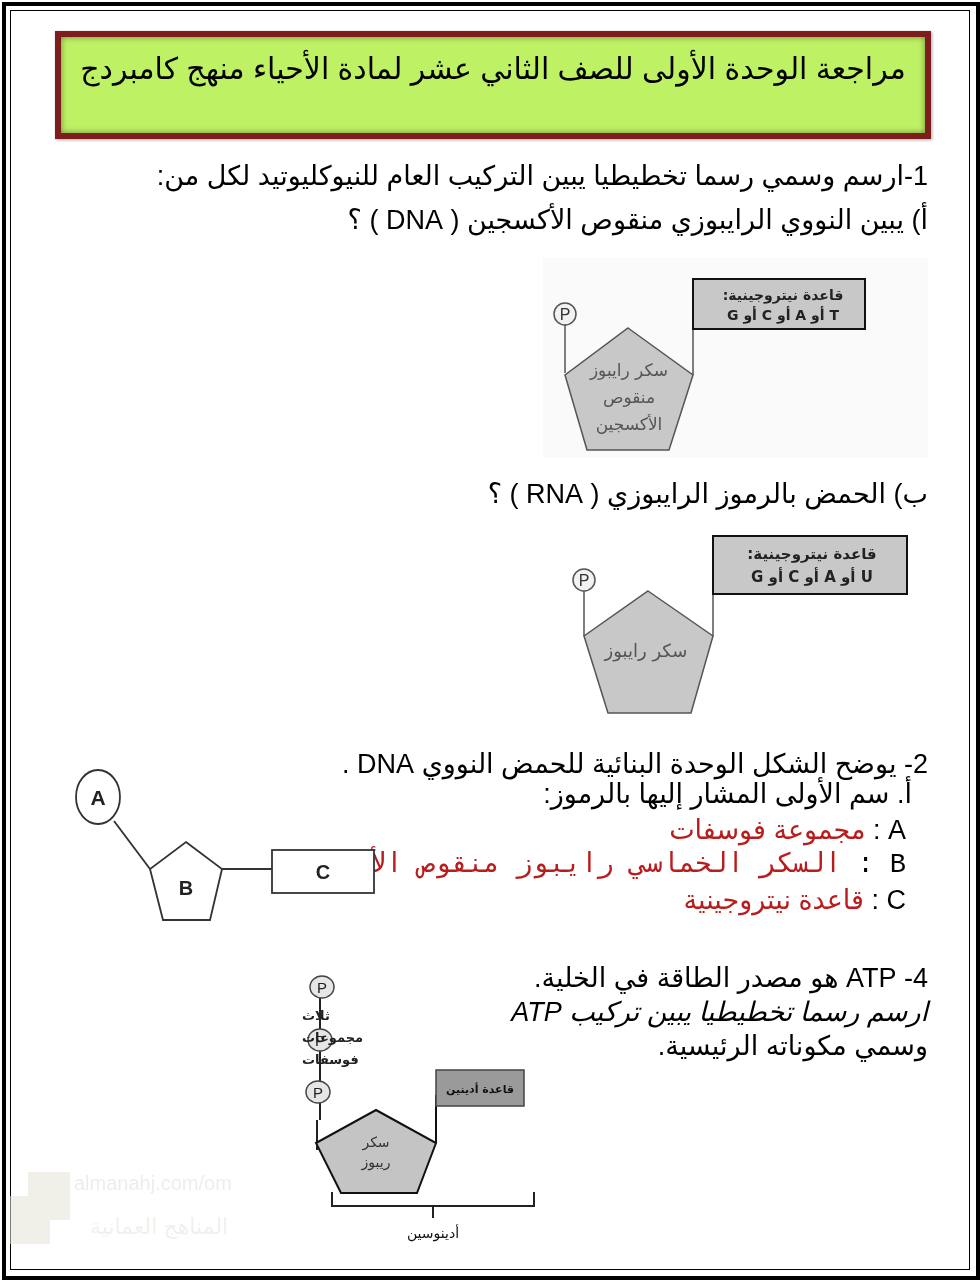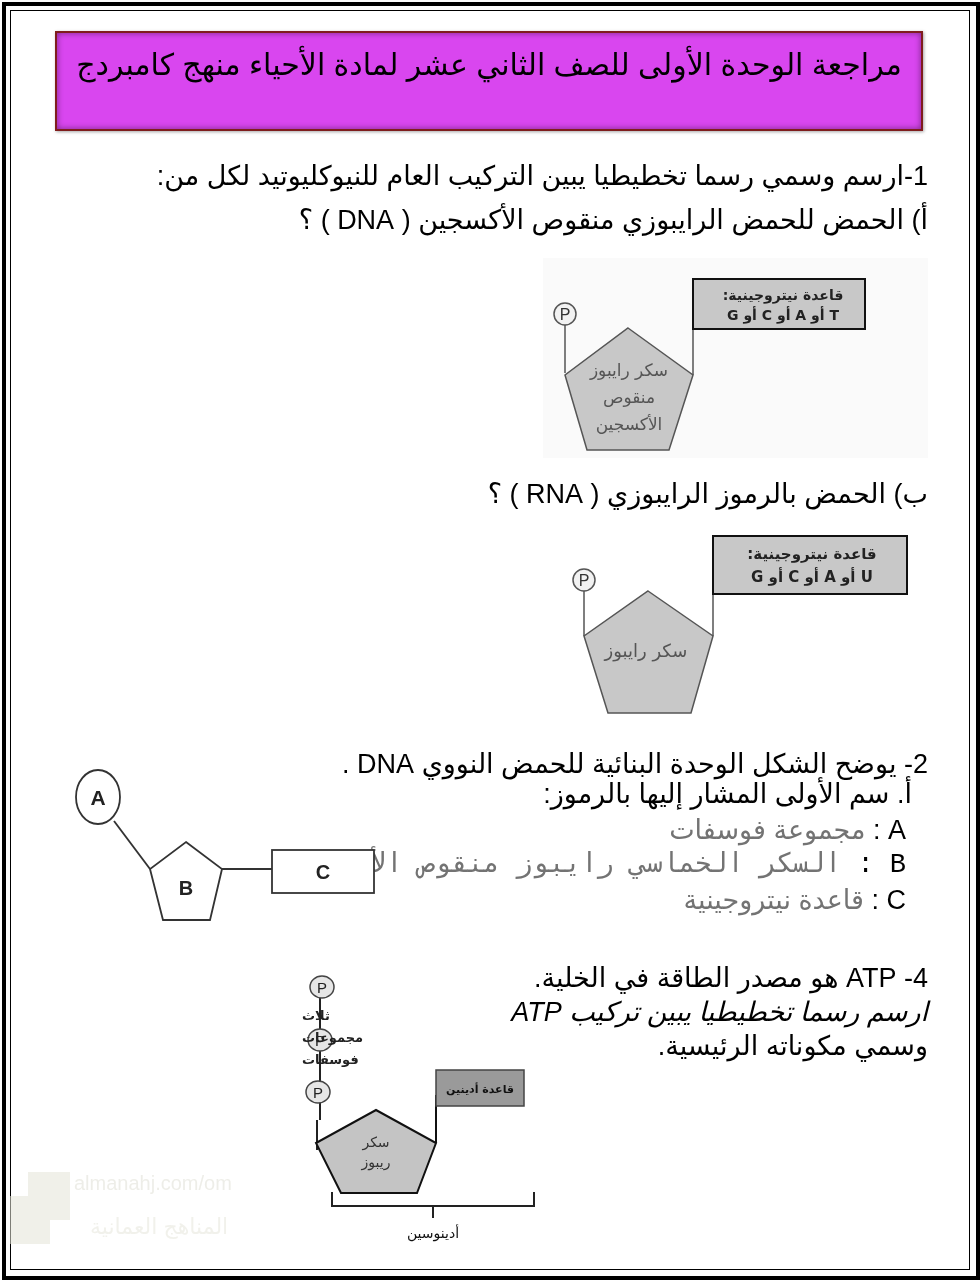--- a/index.html
+++ b/index.html
@@ -10,30 +10,30 @@
   .frame-outer {
     position: absolute; left: 2px; top: 2px; width: 970px; height: 1270px;
     border: 4px solid #000; box-sizing: content-box;
   }
   .frame-inner {
     position: absolute; left: 10px; top: 10px; width: 958px; height: 1258px;
     border: 1.5px solid #000;
   }
   .title-box {
     position: absolute; left: 55px; top: 31px; width: 864px; height: 96px;
-    background: #d946ef; border: 2px solid #7f1d1d;
+    background: #bef264; border: 6px solid #7f1d1d;
     box-shadow: inset 0 0 6px rgba(0,0,0,0.45), 1px 1px 3px rgba(0,0,0,0.35);
   }
   .title-text {
     position: absolute; left: 0; right: 0; top: 14px; text-align: center;
     font-size: 30px; direction: rtl;
   }
   .rtl { direction: rtl; text-align: right; position: absolute; }
   .q { font-size: 27px; line-height: 28px; }
-  .ans { color: #737373; text-align: center; }
+  .ans { color: #b91c1c; text-align: center; }
   .lbl { color: #000; }
   .fig { position: absolute; }
   .fig svg { display: block; }
   .watermark {
     position: absolute; left: 10px; top: 1170px; width: 250px; height: 90px; opacity: 0.55;
   }
   .wm-sq1 { position: absolute; left: 18px; top: 2px; width: 42px; height: 48px; background: #e4e4d8; }
   .wm-sq2 { position: absolute; left: 0; top: 26px; width: 40px; height: 48px; background: #e4e4d8; }
   .wm-url { position: absolute; left: 64px; top: 2px; font-size: 20px; color: #e0e0d6; }
   .wm-ar  { position: absolute; left: 80px; top: 44px; font-size: 22px; color: #e6e6dc; direction: rtl; }
@@ -42,21 +42,21 @@
 <body>
 
 <div class="frame-outer"></div>
 <div class="frame-inner"></div>
 
 <div class="title-box">
   <div class="title-text">مراجعة الوحدة الأولى للصف الثاني عشر لمادة الأحياء منهج كامبردج</div>
 </div>
 
 <div class="rtl q" style="right:52px; top:162px;">1-ارسم وسمي رسما تخطيطيا يبين التركيب العام للنيوكليوتيد لكل من:</div>
-<div class="rtl q" style="right:52px; top:206px;">أ) الحمض للحمض الرايبوزي منقوص الأكسجين ( DNA ) ؟</div>
+<div class="rtl q" style="right:52px; top:206px;">أ) يبين النووي الرايبوزي منقوص الأكسجين ( DNA ) ؟</div>
 
 <div class="fig" style="left:543px; top:258px;">
   <svg width="385" height="200" viewBox="0 0 385 200">
     <rect x="0" y="0" width="385" height="200" fill="#fafafa"></rect>
     <line x1="22" y1="66" x2="22" y2="115" stroke="#555" stroke-width="1.5"></line>
     <circle cx="22" cy="56" r="11" fill="#f2f2f2" stroke="#555" stroke-width="1.5"></circle>
     <text x="22" y="62" text-anchor="middle" font-family="Liberation Sans, sans-serif" font-size="16" fill="#333">P</text>
     <polygon points="85,70 150,117 126,192 44,192 22,117" fill="#c8c8c8" stroke="#555" stroke-width="1.5"></polygon>
     <line x1="150" y1="117" x2="150" y2="70" stroke="#555" stroke-width="1.5"></line>
     <rect x="150" y="21" width="172" height="50" fill="#c8c8c8" stroke="#111" stroke-width="2"></rect>

